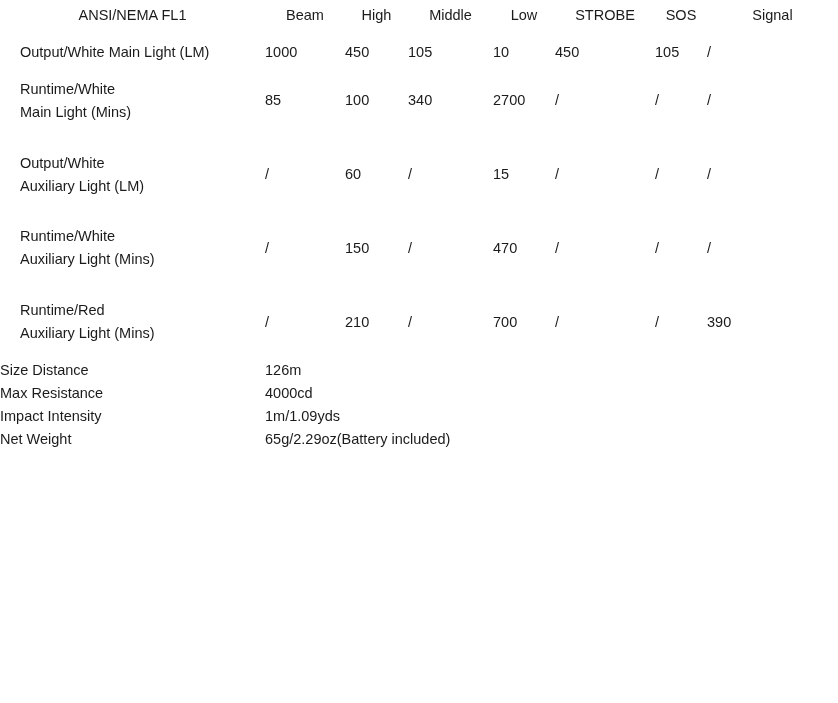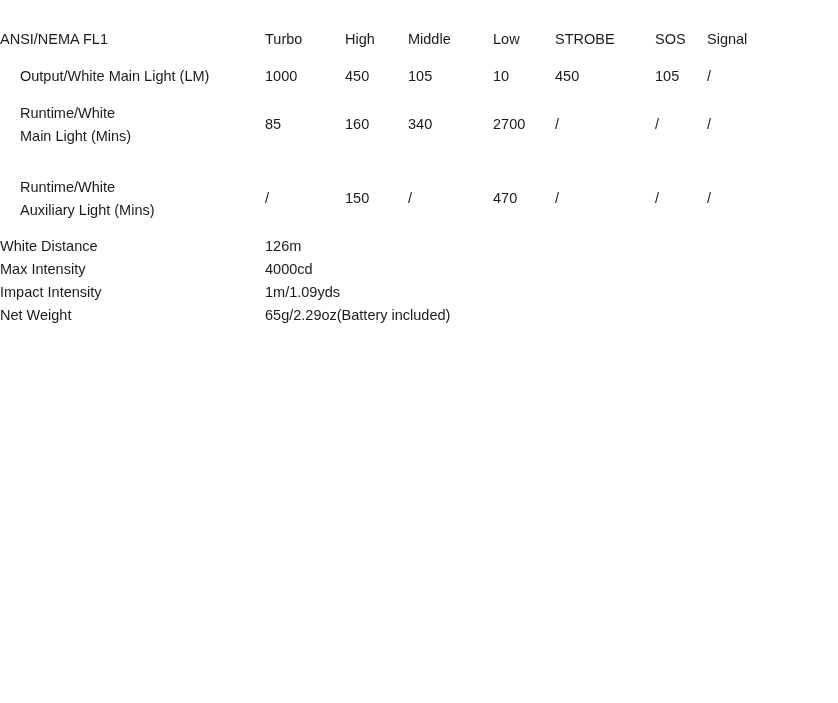--- a/index.html
+++ b/index.html
@@ -39,22 +39,23 @@
     padding: 9px 12px 9px 12px;
     line-height: 1.58;
     color: #1b1b1b;
   }
   .value-cell {
     padding: 9px 8px 9px 0;
     line-height: 1.58;
     color: #1b1b1b;
   }
   .head-row td {
-    padding-top: 28px;
+    padding-top: 4px;
     padding-bottom: 14px;
+    text-align: center;
   }
   .row-tall .label-cell,
   .row-tall .value-cell {
     padding-top: 14px;
     padding-bottom: 14px;
   }
   .two-line {
     display: block;
     margin-left: 20px;
   }
@@ -76,21 +77,21 @@
     <col class="col-v1">
     <col class="col-v2">
     <col class="col-v3">
     <col class="col-v4">
     <col class="col-v5">
     <col class="col-v6">
   </colgroup>
   <tbody>
     <tr class="head-row">
       <td class="label-cell">ANSI/NEMA FL1</td>
-      <td class="value-cell">Turbo</td>
+      <td class="value-cell">Beam</td>
       <td class="value-cell">High</td>
       <td class="value-cell">Middle</td>
       <td class="value-cell">Low</td>
       <td class="value-cell">STROBE</td>
       <td class="value-cell">SOS</td>
       <td class="value-cell">Signal</td>
     </tr>
 
     <tr>
       <td class="label-cell">
@@ -108,54 +109,84 @@
     </tr>
 
     <tr class="row-tall">
       <td class="label-cell">
         <span class="two-line">
           <span>Runtime/White</span>
           <span>Main Light (Mins)</span>
         </span>
       </td>
       <td class="value-cell">85</td>
-      <td class="value-cell">160</td>
+      <td class="value-cell">100</td>
       <td class="value-cell">340</td>
       <td class="value-cell">2700</td>
       <td class="value-cell">/</td>
       <td class="value-cell">/</td>
       <td class="value-cell">/</td>
     </tr>
 
+    <tr class="row-tall">
+      <td class="label-cell">
+        <span class="two-line">
+          <span>Output/White</span>
+          <span>Auxiliary Light (LM)</span>
+        </span>
+      </td>
+      <td class="value-cell">/</td>
+      <td class="value-cell">60</td>
+      <td class="value-cell">/</td>
+      <td class="value-cell">15</td>
+      <td class="value-cell">/</td>
+      <td class="value-cell">/</td>
+      <td class="value-cell">/</td>
+    </tr>
 
     <tr class="row-tall">
       <td class="label-cell">
         <span class="two-line">
           <span>Runtime/White</span>
           <span>Auxiliary Light (Mins)</span>
         </span>
       </td>
       <td class="value-cell">/</td>
       <td class="value-cell">150</td>
       <td class="value-cell">/</td>
       <td class="value-cell">470</td>
       <td class="value-cell">/</td>
       <td class="value-cell">/</td>
       <td class="value-cell">/</td>
     </tr>
 
 
-
-    <tr>
-      <td class="label-cell">White Distance</td>
+    <tr class="row-tall">
+      <td class="label-cell">
+        <span class="two-line">
+          <span>Runtime/Red</span>
+          <span>Auxiliary Light (Mins)</span>
+        </span>
+      </td>
+      <td class="value-cell">/</td>
+      <td class="value-cell">210</td>
+      <td class="value-cell">/</td>
+      <td class="value-cell">700</td>
+      <td class="value-cell">/</td>
+      <td class="value-cell">/</td>
+      <td class="value-cell">390</td>
+    </tr>
+
+    <tr>
+      <td class="label-cell">Size Distance</td>
       <td class="value-cell" colspan="7">126m</td>
     </tr>
 
     <tr>
-      <td class="label-cell">Max Intensity</td>
+      <td class="label-cell">Max Resistance</td>
       <td class="value-cell" colspan="7">4000cd</td>
     </tr>
 
     <tr>
       <td class="label-cell">Impact Intensity</td>
       <td class="value-cell" colspan="7">1m/1.09yds</td>
     </tr>
 
 
 

